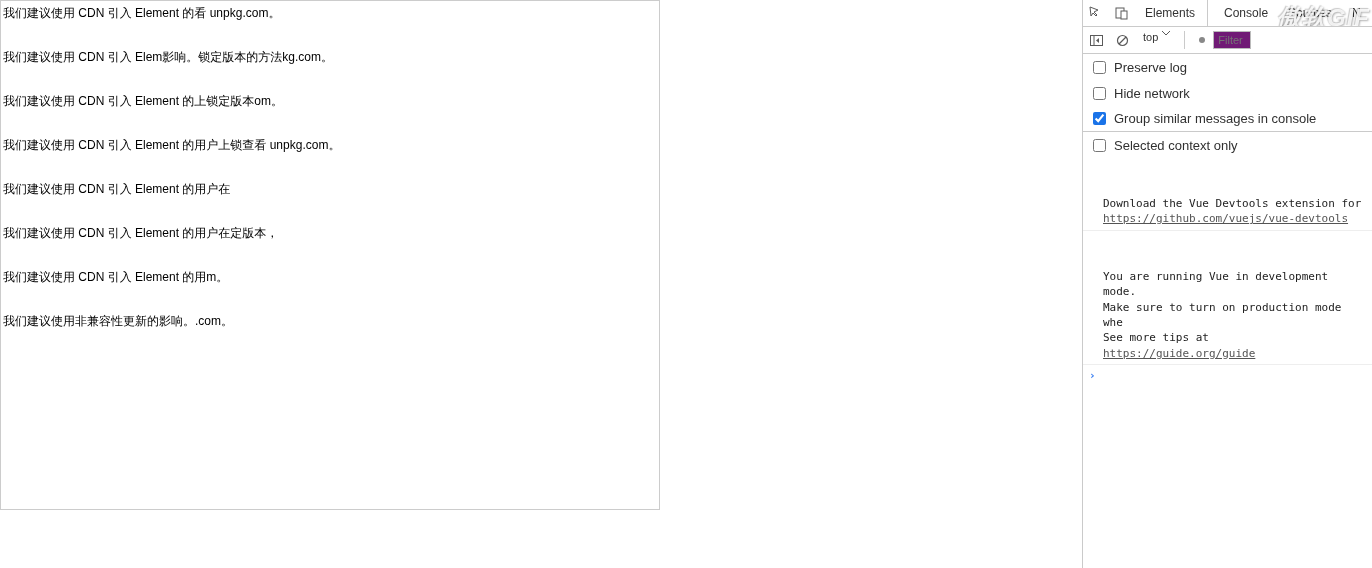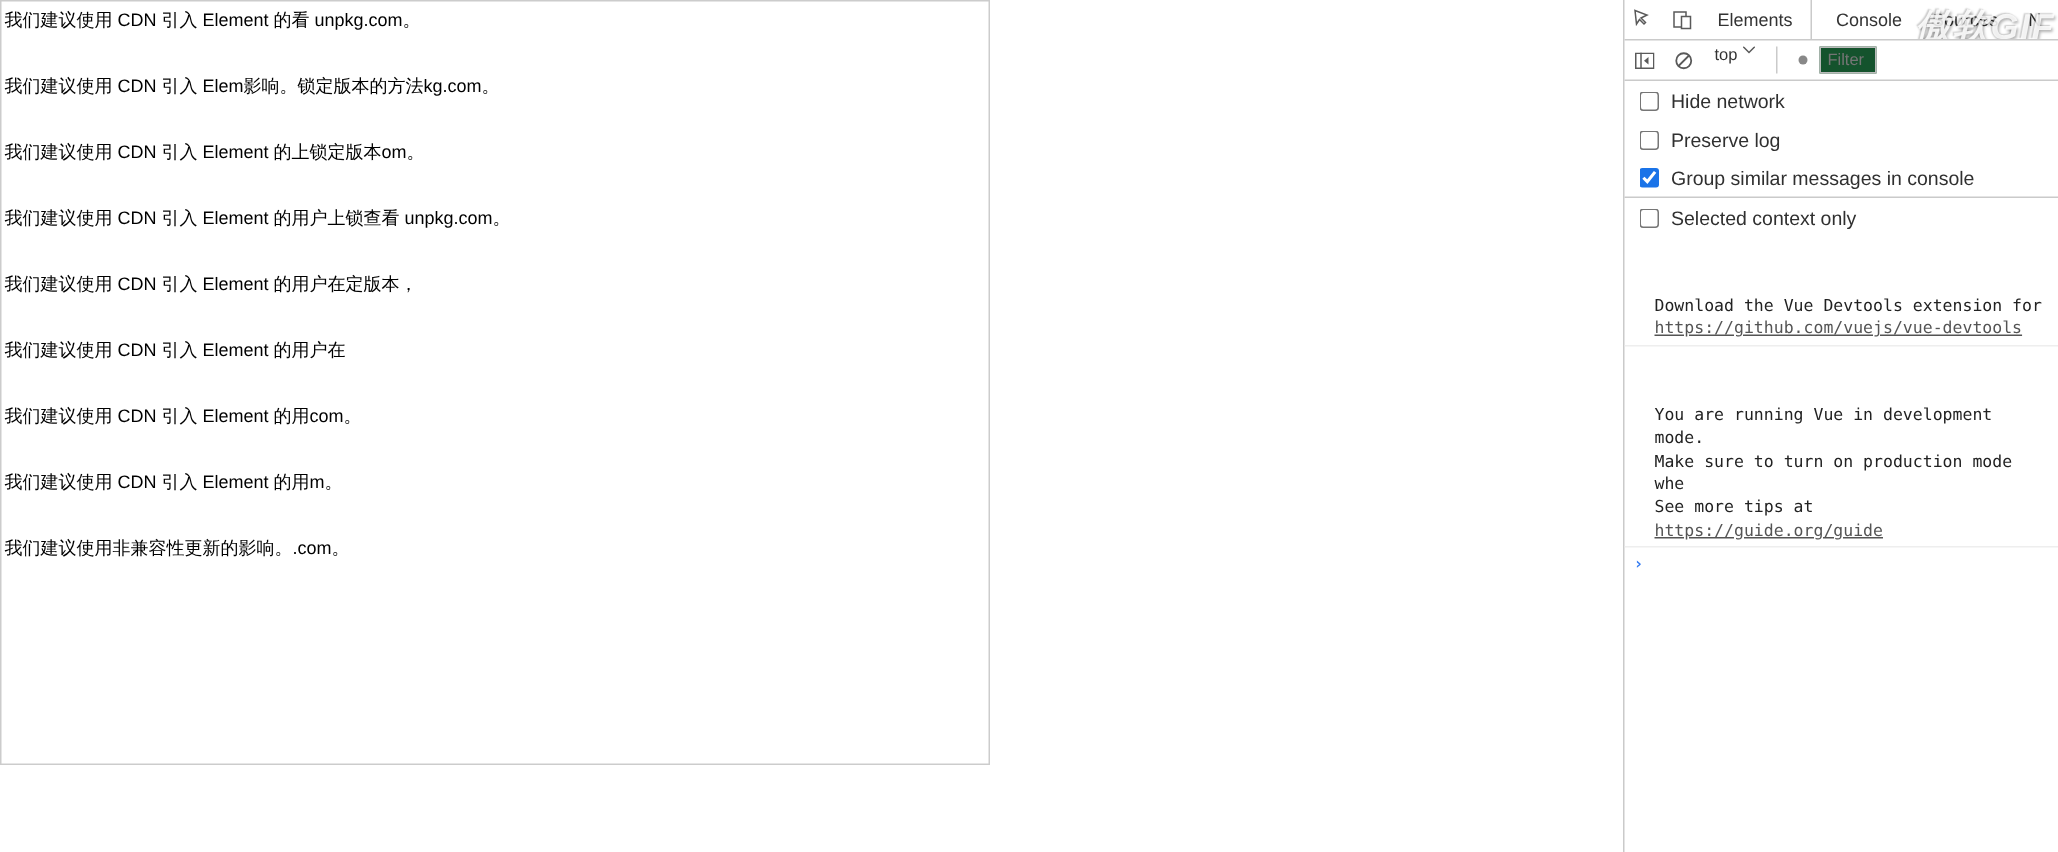--- a/index.html
+++ b/index.html
@@ -98,21 +98,21 @@
       margin-right: 4px;
     }
     .eye { width: 6px; height: 6px; background: #888; border-radius: 50%; margin-left: 2px;}
     .filter-input {
       border: 1px solid #bbb;
       font-size: 11px;
       height: 18px;
       padding: 0 4px;
       width: 38px;
       color: #999;
-      background: #14532d;
+      background: #701a75;
     }
     .checkbox-row {
       height: 26px;
       display: flex;
       align-items: center;
       padding: 0 10px;
       gap: 8px;
       font-size: 13px;
       color: #303030;
     }
@@ -152,23 +152,22 @@
   </style>
 </head>
 <body>
 
 <div class="content-area">
   <div class="content-inner">
     <p class="content-line">我们建议使用 CDN 引入 Element 的看 unpkg.com。</p>
     <p class="content-line">我们建议使用 CDN 引入 Elem影响。锁定版本的方法kg.com。</p>
     <p class="content-line">我们建议使用 CDN 引入 Element 的上锁定版本om。</p>
     <p class="content-line">我们建议使用 CDN 引入 Element 的用户上锁查看 unpkg.com。</p>
+    <p class="content-line">我们建议使用 CDN 引入 Element 的用户在</p>
     <p class="content-line">我们建议使用 CDN 引入 Element 的用户在定版本，</p>
-    <p class="content-line">我们建议使用 CDN 引入 Element 的用户在</p>
-    <p class="content-line">我们建议使用 CDN 引入 Element 的用com。</p>
     <p class="content-line">我们建议使用 CDN 引入 Element 的用m。</p>
     <p class="content-line">我们建议使用非兼容性更新的影响。.com。</p>
   </div>
 </div>
 
 <div class="spacer"></div>
 
 <div class="devtools">
   <div class="dt-toolbar-row" style="position:relative">
     <span class="icon-box">
@@ -208,25 +207,25 @@
       <svg width="8" height="5" viewBox="0 0 8 5">
           <path d="M0 0 L4 4 L8 0" fill="none" stroke="#5a5a5a"></path>
         </svg>
     </span>
     <span class="eye"></span>
     <input class="filter-input" placeholder="Filter" style="">
   </div>
 
   <label class="checkbox-row">
     <input type="checkbox" style="">
-    <span>Hide network</span>
+    <span>Preserve log</span>
   </label>
   <label class="checkbox-row">
     <input type="checkbox" style="">
-    <span>Preserve log</span>
+    <span>Hide network</span>
   </label>
   <label class="checkbox-row last">
     <input type="checkbox" checked="" style="">
     <span>Group similar messages in console</span>
   </label>
   <label class="checkbox-row">
     <input type="checkbox" style="">
     <span>Selected context only</span>
   </label>
 

